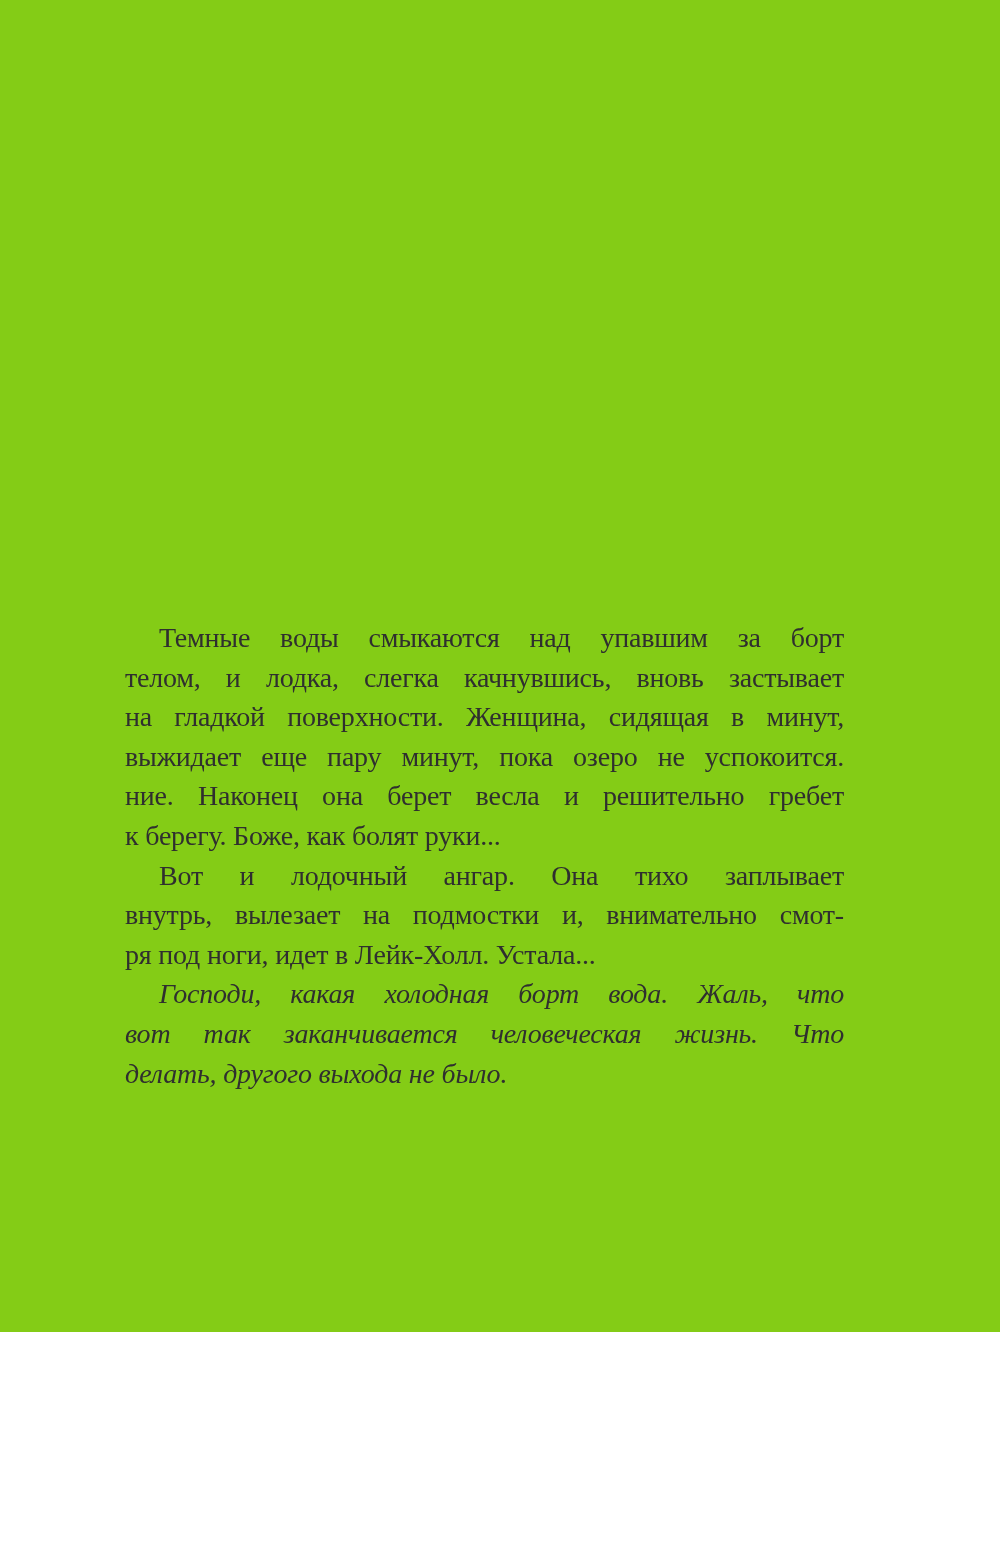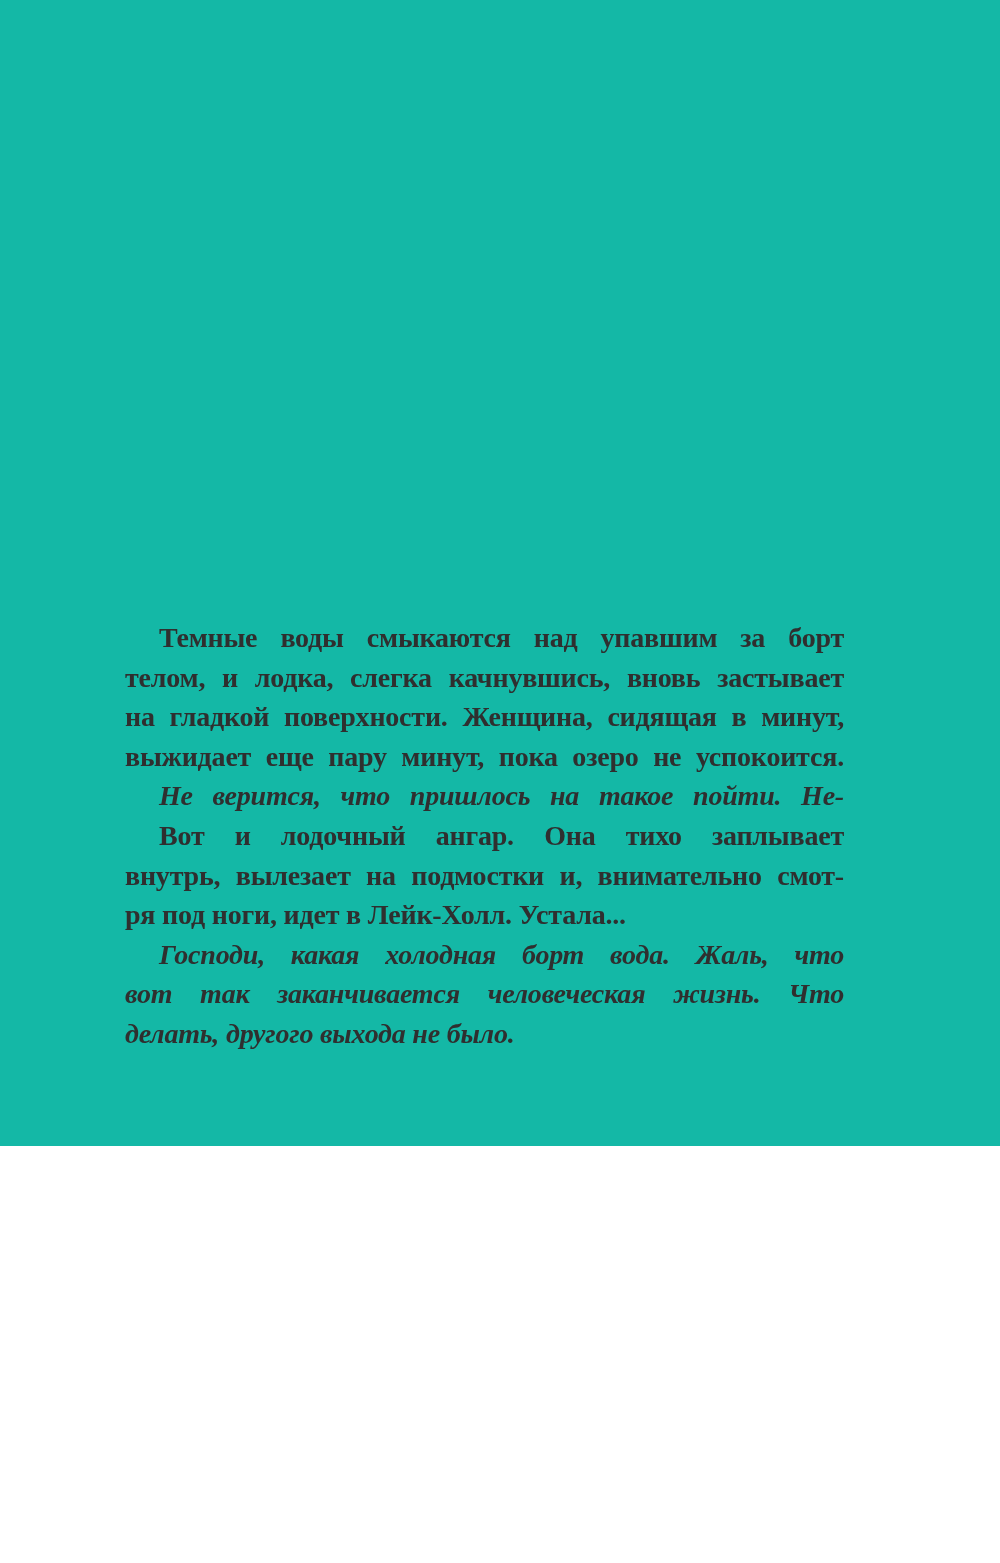--- a/index.html
+++ b/index.html
@@ -3,25 +3,24 @@
 <meta charset="utf-8">
 <style>
   html, body {
     margin: 0;
     padding: 0;
     background: #ffffff;
   }
   .page {
     position: relative;
     width: 1000px;
-    height: 1146px;
-    background: #14b8a6;
+    height: 1332px;
+    background: #84cc16;
     overflow: hidden;
     font-family: "Liberation Serif", "DejaVu Serif", serif;
-    font-weight: bold;
   }
   .text-block {
     position: absolute;
     left: 125px;
     top: 618px;
     width: 719px;
     color: #2f2f2f;
     font-size: 28px;
     letter-spacing: -0.2px;
   }
@@ -60,24 +59,25 @@
 <body>
 
 <div class="page">
   <div class="text-block">
 
     <div class="para">
       <div class="line first">Темные воды смыкаются над упавшим за борт</div>
       <div class="line">телом, и лодка, слегка качнувшись, вновь застывает</div>
       <div class="line">на гладкой поверхности. Женщина, сидящая в минут,</div>
       <div class="line">выжидает еще пару минут, пока озеро не успокоится.</div>
+      <div class="line">ние. Наконец она берет весла и решительно гребет</div>
+      <div class="line end">к берегу. Боже, как болят руки...</div>
     </div>
 
     <div class="para italic">
-      <div class="line first">Не верится, что пришлось на такое пойти. Не-</div>
     </div>
 
     <div class="para">
       <div class="line first">Вот и лодочный ангар. Она тихо заплывает</div>
       <div class="line">внутрь, вылезает на подмостки и, внимательно смот-</div>
       <div class="line end">ря под ноги, идет в Лейк-Холл. Устала...</div>
     </div>
 
     <div class="para italic">
       <div class="line first">Господи, какая холодная борт вода. Жаль, что</div>

